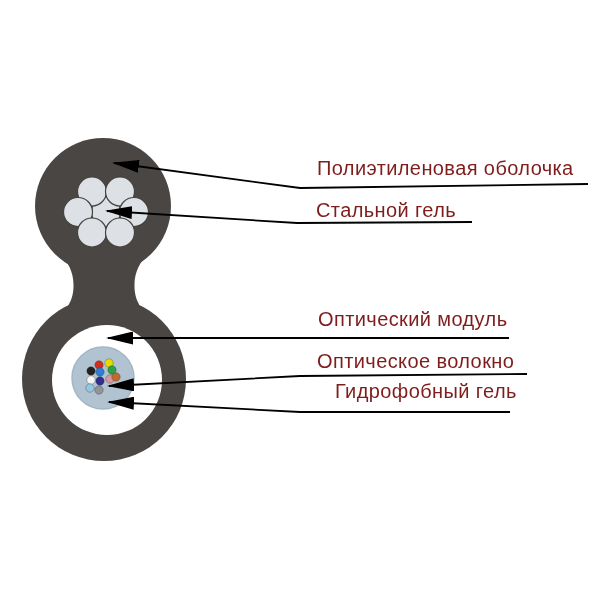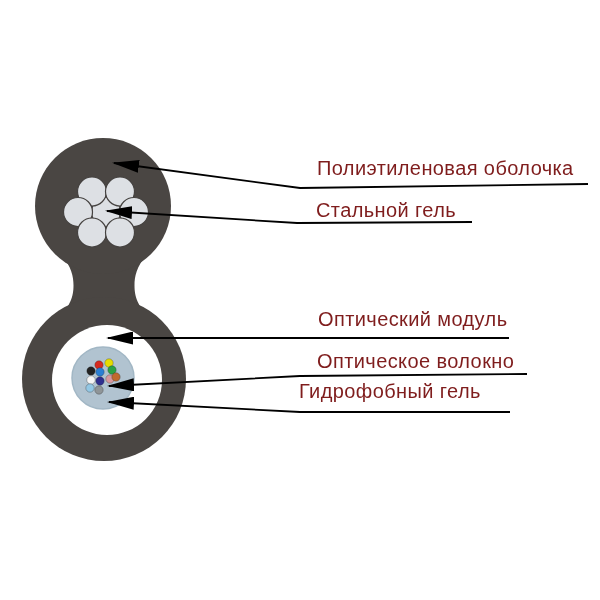--- a/index.html
+++ b/index.html
@@ -92,15 +92,15 @@
   </svg>
 
   <div class="callout-label" style="left:317px; top:157px;">Полиэтиленовая оболочка</div>
 
   <div class="callout-label" style="left:316px; top:199px;">Стальной гель</div>
 
   <div class="callout-label" style="left:318px; top:308px;">Оптический модуль</div>
 
   <div class="callout-label" style="left:317px; top:350px;">Оптическое волокно</div>
 
-  <div class="callout-label" style="left:299px; top:380px;">Гидрофобный гель</div>
+  <div class="callout-label" style="left:335px; top:380px;">Гидрофобный гель</div>
 
 </div>
 
 </body></html>

